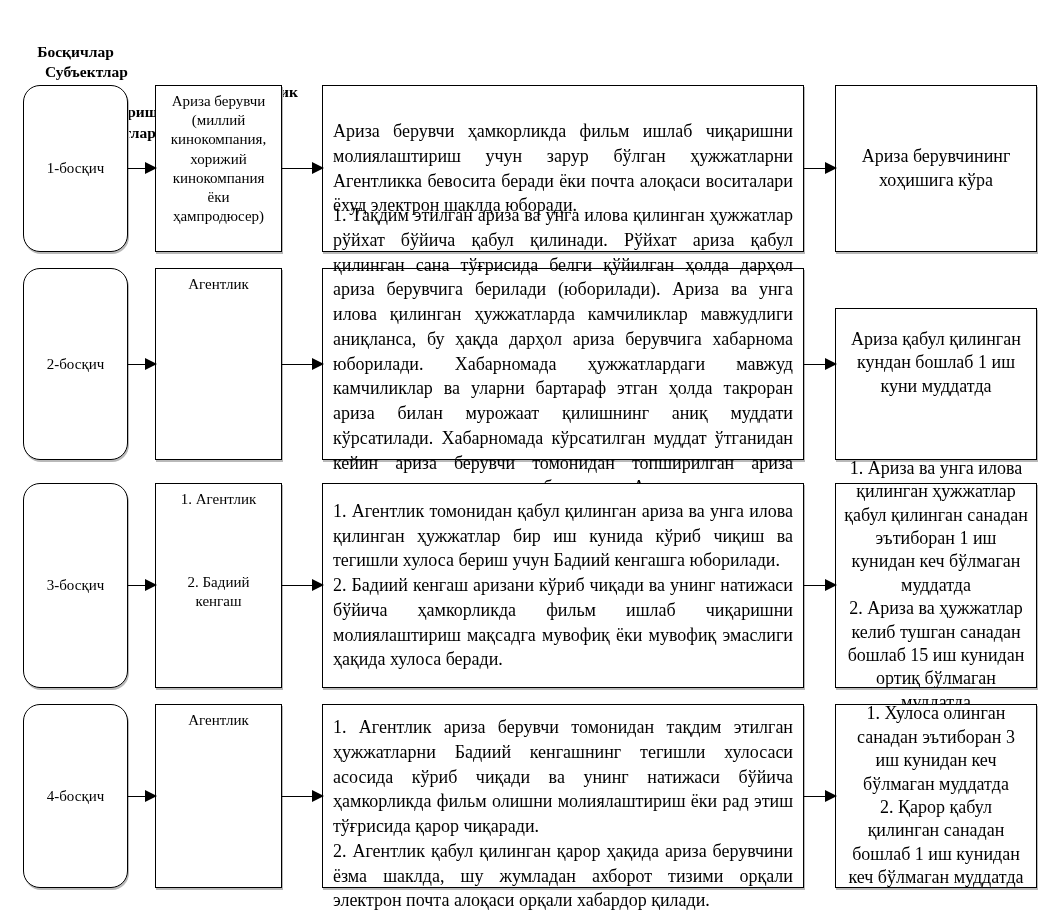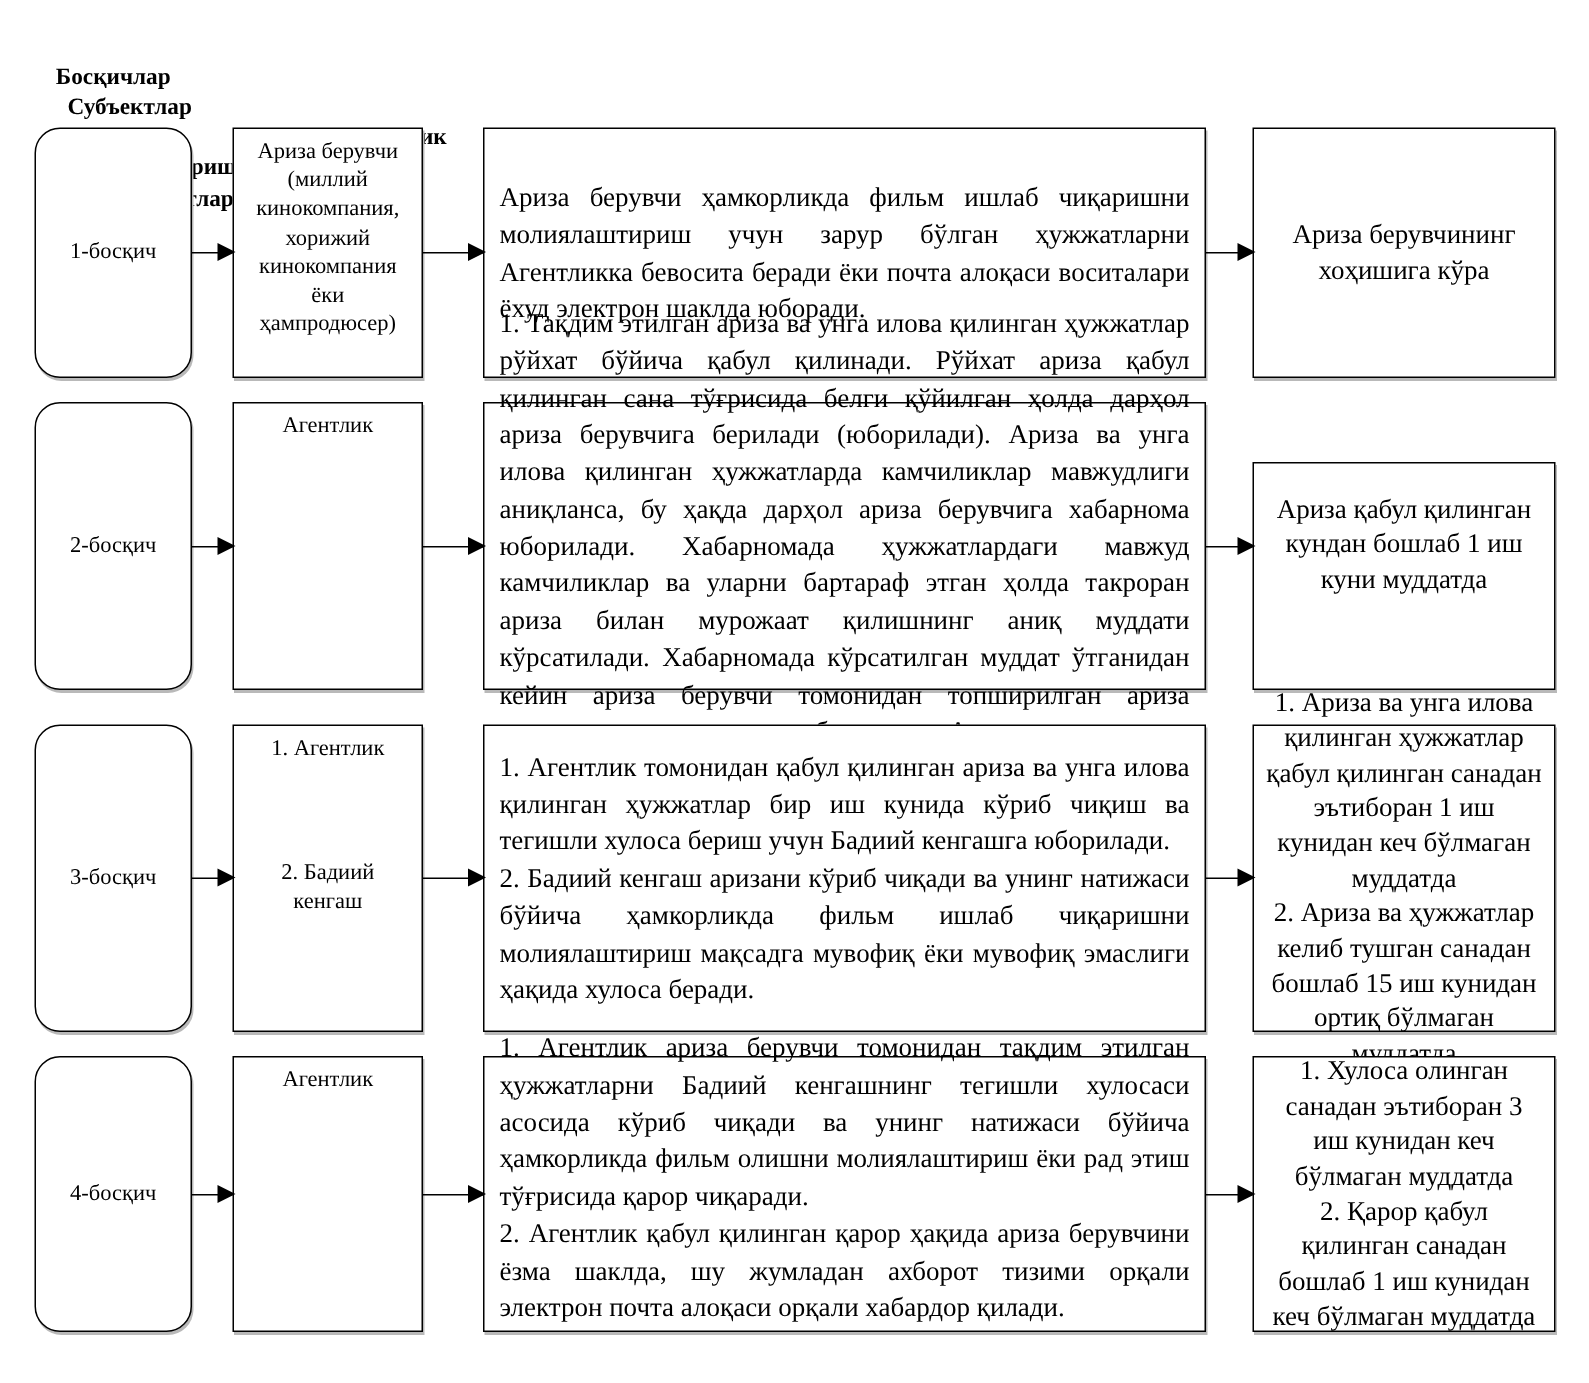--- a/index.html
+++ b/index.html
@@ -48,21 +48,21 @@
     display: flex; flex-direction: column; align-items: center; justify-content: flex-start;
     font-size: 15px; line-height: 1.28; text-align: center; padding: 6px 7px;
   }
   .subject-box .subject + .subject { margin-top: 64px; }
   .subject-box.lift { padding-bottom: 42px; }
   .activity-box {
     display: flex; align-items: center;
     font-size: 18px; line-height: 1.375; text-align: justify;
     padding: 3px 10px;
   }
-  .activity-box.top { align-items: flex-end; padding-top: 21px; }
+  .activity-box.top { align-items: flex-start; padding-top: 10px; }
   .activity-text { white-space: pre-line; }
   .deadline-box {
     display: flex; align-items: center; justify-content: center;
     font-size: 18px; line-height: 1.3; text-align: center;
     padding: 4px 8px;
   }
   .deadline-box.lift { padding-bottom: 46px; margin-top: 40px; }
   .deadline-text { white-space: pre-line; }
 
   .arrow-cell { display: flex; align-items: center; }

